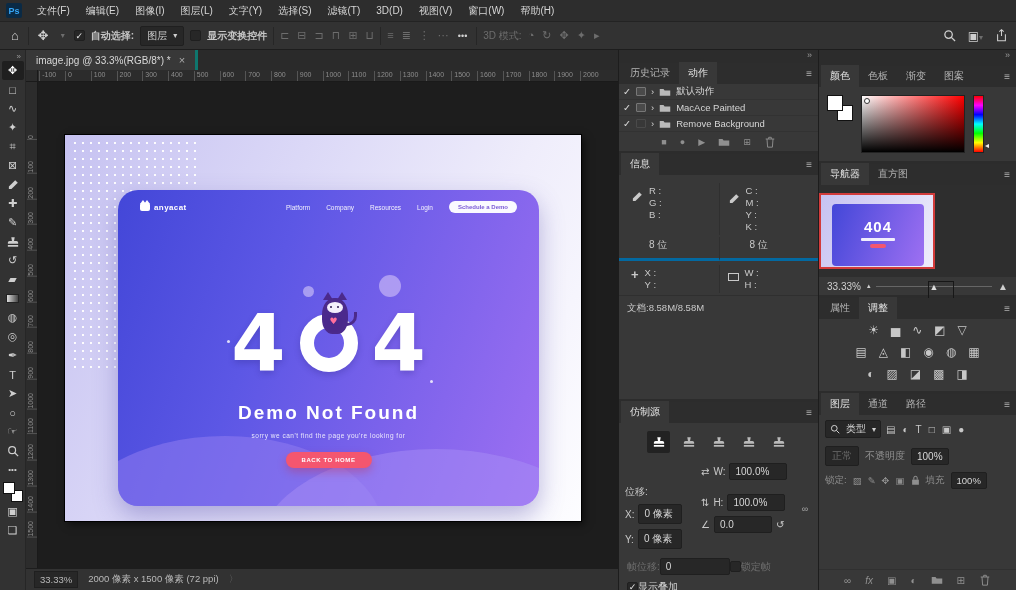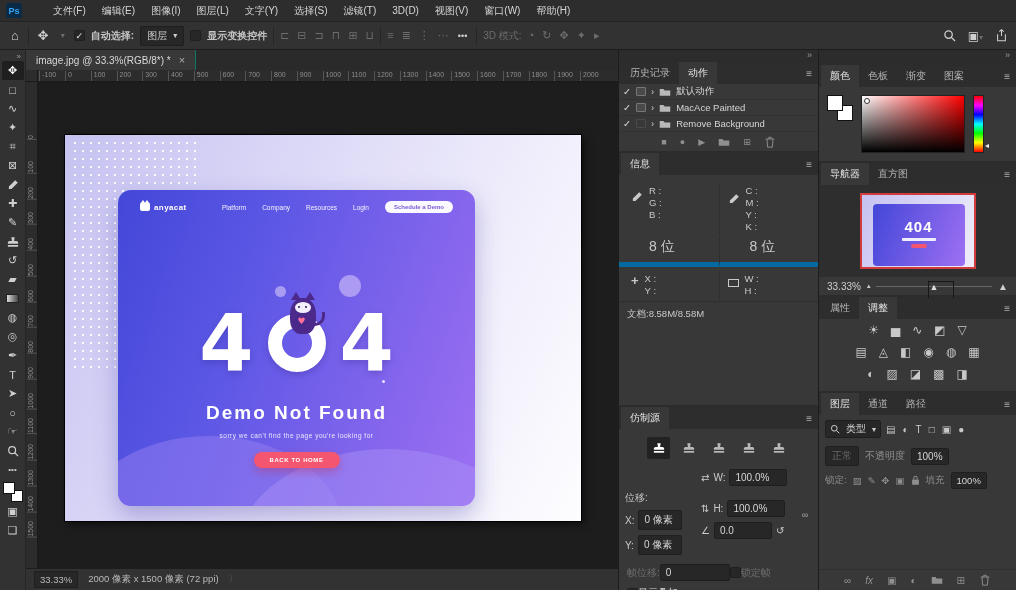--- a/index.html
+++ b/index.html
@@ -2,21 +2,21 @@
 <html><head>
 <meta charset="utf-8">
 <style>
   * { margin:0; padding:0; box-sizing:border-box; }
   html,body { width:1016px; height:590px; overflow:hidden; }
   body { font-family:"Liberation Sans","DejaVu Sans",sans-serif; font-size:10px; color:#cfcfcf; background:#323232; }
   #app { position:relative; width:1016px; height:590px; background:#323232; }
 
   
   .menubar { height:22px; background:#2d2d2d; display:flex; align-items:center; gap:2px; padding:0 6px; border-bottom:1px solid #232323; }
-  .ps-logo { width:16px; height:15px; background:#0a2a45; color:#35a5f5; font-weight:bold; font-size:9px; display:flex; align-items:center; justify-content:center; border-radius:2px; margin-right:22px; }
+  .ps-logo { width:16px; height:15px; background:#0a2a45; color:#35a5f5; font-weight:bold; font-size:9px; display:flex; align-items:center; justify-content:center; border-radius:2px; margin-right:6px; }
   .menu-item { padding:2px 7px; color:#d6d6d6; cursor:default; }
 
   
   .optionsbar { height:28px; background:#323232; border-bottom:1px solid #1d1d1d; display:flex; align-items:center; gap:6px; padding:0 8px; }
   .obtn { color:#d2d2d2; font-size:13px; padding:0 3px; }
   .osep { width:1px; height:18px; background:#262626; }
   .cb { width:11px; height:11px; border:1px solid #1f1f1f; background:#272727; display:inline-flex; align-items:center; justify-content:center; font-size:9px; color:#e6e6e6; border-radius:2px; }
   .dd { background:#272727; border:1px solid #1f1f1f; border-radius:2px; padding:2px 6px; display:inline-flex; gap:6px; align-items:center; color:#d0d0d0; }
   .dim { color:#6d6d6d; }
   .lbl { color:#c4c4c4;font-weight:bold; }
@@ -29,34 +29,34 @@
   .tb-collapse { font-size:8px; color:#9a9a9a; align-self:flex-end; padding-right:4px; }
   .tool { width:22px; height:19px; display:flex; align-items:center; justify-content:center; color:#cfcfcf; font-size:11px; border-radius:2px; }
   .tool.sel { background:#1f1f1f; color:#fff; }
   .swatches { position:relative; width:20px; height:20px; margin-top:3px; }
   .swatches .fg,.swatches .bg { position:absolute; width:12px; height:12px; background:#fff; border:1px solid #111; }
   .swatches .fg { left:0; top:0; z-index:2; } .swatches .bg { right:0; bottom:0; }
   .grad-ico { width:13px; height:9px; background:linear-gradient(90deg,#ddd,#444); border:1px solid #222; }
 
   .docarea { width:592px; display:flex; flex-direction:column; }
   .tabbar { height:20px; background:#2a2a2a; display:flex; align-items:flex-end; }
-  .doctab { background:#383838; height:20px; display:flex; align-items:center; gap:8px; padding:0 10px; color:#d8d8d8; font-size:10px; border-right:1px solid #0f766e; }
+  .doctab { background:#383838; height:20px; display:flex; align-items:center; gap:8px; padding:0 10px; color:#d8d8d8; font-size:10px; border-right:3px solid #0f766e; }
   .doctab .close { color:#aaa; font-size:11px; }
 
   .canvaswrap { position:relative; flex:1; background:#1d1d1d; overflow:hidden; }
   .ruler-h { position:absolute; left:12px; right:0; top:0; height:12px; background:#2c2c2c; border-bottom:1px solid #1a1a1a; overflow:hidden; }
   .ruler-v { position:absolute; left:0; top:12px; bottom:0; width:12px; background:#2c2c2c; border-right:1px solid #1a1a1a; overflow:hidden; }
   .ruler-corner { position:absolute; left:0; top:0; width:12px; height:12px; background:#2c2c2c; border-right:1px solid #1a1a1a; border-bottom:1px solid #1a1a1a; }
   .tick { position:absolute; top:1px; font-size:7px; color:#8d8d8d; border-left:1px solid #555; padding-left:2px; height:11px; }
   .vtick { position:absolute; left:1px; font-size:7px; color:#8d8d8d; border-top:1px solid #555; width:11px; writing-mode:vertical-rl; transform:rotate(180deg); }
 
   
   .doc { position:absolute; left:39px; top:65px; width:516px; height:386px; background:linear-gradient(115deg,#c6c2f1 0%,#dbd8f7 35%,#efedfb 68%,#fdfdff 100%); box-shadow:0 0 0 1px #000, 3px 3px 8px rgba(0,0,0,.6); overflow:hidden; }
   .dots { position:absolute; left:6px; top:4px; width:130px; height:230px; background-image:radial-gradient(rgba(255,255,255,.95) 1px, transparent 1.4px); background-size:8px 8px; }
-  .card { position:absolute; left:53px; top:55px; width:357px; height:316px; border-radius:13px; background:linear-gradient(110deg,#4347d8 0%,#5c57e5 35%,#8064ec 70%,#9e70f2 100%); overflow:hidden; box-shadow:0 10px 24px rgba(70,60,160,.35); }
+  .card { position:absolute; left:53px; top:55px; width:421px; height:316px; border-radius:20px; background:linear-gradient(110deg,#4347d8 0%,#5c57e5 35%,#8064ec 70%,#9e70f2 100%); overflow:hidden; box-shadow:0 10px 24px rgba(70,60,160,.35); }
   .wave1 { position:absolute; left:-12%; bottom:-38%; width:75%; height:60%; background:#8f7bf0; opacity:.55; border-radius:50%; }
   .wave2 { position:absolute; right:-18%; bottom:-48%; width:85%; height:66%; background:#a78ef5; opacity:.5; border-radius:50%; }
   .card-head { position:absolute; left:0; right:0; top:0; height:34px; display:flex; align-items:center; padding:0 22px; }
   .brand { display:flex; align-items:center; gap:4px; color:#fff; font-size:8px; font-weight:bold; letter-spacing:.4px; }
   .cathead { position:relative; width:10px; height:8px; background:#fff; border-radius:2px; }
   .cathead:before,.cathead:after { content:""; position:absolute; top:-3px; border-left:3px solid transparent; border-right:3px solid transparent; border-bottom:4px solid #fff; }
   .cathead:before{ left:0; } .cathead:after{ right:0; }
   .navlinks { margin-left:auto; display:flex; gap:16px; align-items:center; color:rgba(255,255,255,.92); font-size:6.5px; }
   .cta { background:rgba(255,255,255,.96); color:#7b5bd6; padding:3px 9px; border-radius:8px; font-size:6px; font-weight:bold; }
   .heading { position:absolute; left:0; right:0; top:108px; display:flex; align-items:center; justify-content:center; gap:14px; color:#fff; font-size:78px; font-weight:bold; font-family:"DejaVu Sans",sans-serif; text-shadow:0 3px 6px rgba(40,30,120,.25); }
@@ -93,21 +93,21 @@
   .dbox { width:10px; height:9px; border:1px solid #777; border-radius:1px; background:#4a4a4a; }
   .dbox.empty { border-color:#4a4a4a; background:transparent; }
   .btnrow { display:flex; justify-content:center; gap:13px; align-items:center; height:19px; color:#8f8f8f; font-size:9px; }
   svg.sic { width:12px; height:12px; fill:currentColor; stroke:none; }
   svg.sic.st { fill:none; stroke:currentColor; stroke-width:1.2; }
 
   .info-grid { display:grid; grid-template-columns:1fr 1fr; padding:8px 4px 2px 4px; }
   .info-cell { display:flex; gap:6px; padding:2px 8px; color:#c9c9c9; border-left:1px solid #2f2f2f; }
   .info-cell:first-child,.info-cell:nth-child(3) { border-left:none; }
   .info-lines { line-height:12px; font-size:9.5px; }
-  .bit { padding:1px 8px 6px 30px; font-size:14px; color:#c9c9c9; border-bottom:5px solid #0369a1; }
+  .bit { padding:1px 8px 6px 30px; font-size:10px; color:#c9c9c9; border-bottom:3px solid #0369a1; }
   .bitr { border-left:1px solid #2f2f2f; }
   .docline { padding:6px 8px; font-size:9.5px; color:#c9c9c9; border-top:1px solid #2f2f2f; }
   .info-sp { height:78px; }
 
   .stamps { display:flex; justify-content:center; gap:7px; padding:8px 0 10px 0; }
   .stampbtn { width:23px; height:22px; display:flex; align-items:center; justify-content:center; color:#b9b9b9; border-radius:2px; }
   .stampbtn.on { background:#222; color:#fff; }
   .cs-grid { display:flex; padding:0 6px; gap:4px; }
   .cs-left { width:72px; }
   .cs-mid { flex:1; }
@@ -120,21 +120,21 @@
 
   .color-body { display:flex; gap:8px; padding:8px; align-items:flex-start; }
   .cswatches { position:relative; width:26px; height:26px; }
   .cswatches .a,.cswatches .b { position:absolute; width:16px; height:16px; background:#fff; border:1px solid #111; }
   .cswatches .a { left:0; top:0; z-index:2; } .cswatches .b { right:0; bottom:0; }
   .satsq { position:relative; width:104px; height:58px; background:linear-gradient(to top, #000, rgba(0,0,0,0)), linear-gradient(to right, #fff, #f00); border:1px solid #222; }
   .satmark { position:absolute; left:2px; top:2px; width:6px; height:6px; border:1px solid #333; border-radius:50%; background:#fff; }
   .huebar { position:relative; width:11px; height:58px; border:1px solid #222; background:linear-gradient(to bottom, #f00,#f0f,#00f,#0ff,#0f0,#ff0,#f00); }
   .huemark { position:absolute; right:-6px; bottom:2px; color:#eee; font-size:8px; }
 
-  .navthumb { height:92px; background:#2e2e2e; display:flex; align-items:center; justify-content:center; }
+  .navthumb { height:92px; background:#2e2e2e; display:flex; align-items:center; justify-content:flex-start; }
   .mini { position:relative; width:116px; height:76px; border:2px solid #d23b3b; background:linear-gradient(115deg,#c6c2f1,#efedfb); overflow:hidden; }
   .minicard { position:absolute; left:11px; top:9px; width:92px; height:62px; border-radius:4px; background:linear-gradient(110deg,#4347d8,#9e70f2); text-align:center; color:#fff; }
   .minicard .m404 { font-size:15px; font-weight:bold; margin-top:14px; letter-spacing:1px; }
   .minicard .mline { width:34px; height:3px; background:rgba(255,255,255,.9); margin:3px auto 3px auto; border-radius:1px; }
   .minicard .mbtn { width:16px; height:4px; background:#f4566f; margin:0 auto; border-radius:2px; }
   .navbottom { display:flex; align-items:center; gap:6px; padding:3px 8px; color:#cfcfcf; }
   .navslider { flex:1; position:relative; height:12px; }
   .navslider .track { position:absolute; left:0; right:0; top:6px; height:1px; background:#666; }
   .navslider .thumb { position:absolute; left:45%; top:1px; color:#ddd; font-size:9px; }
 

